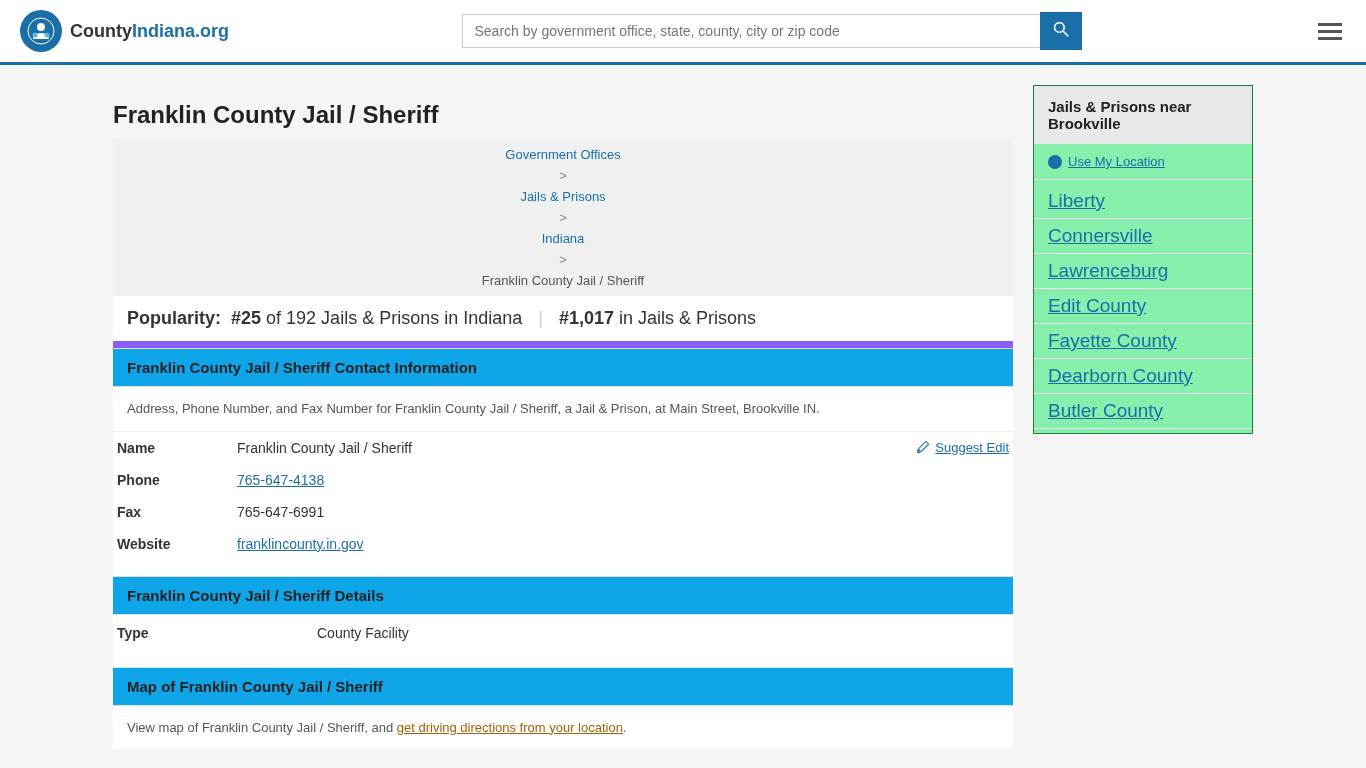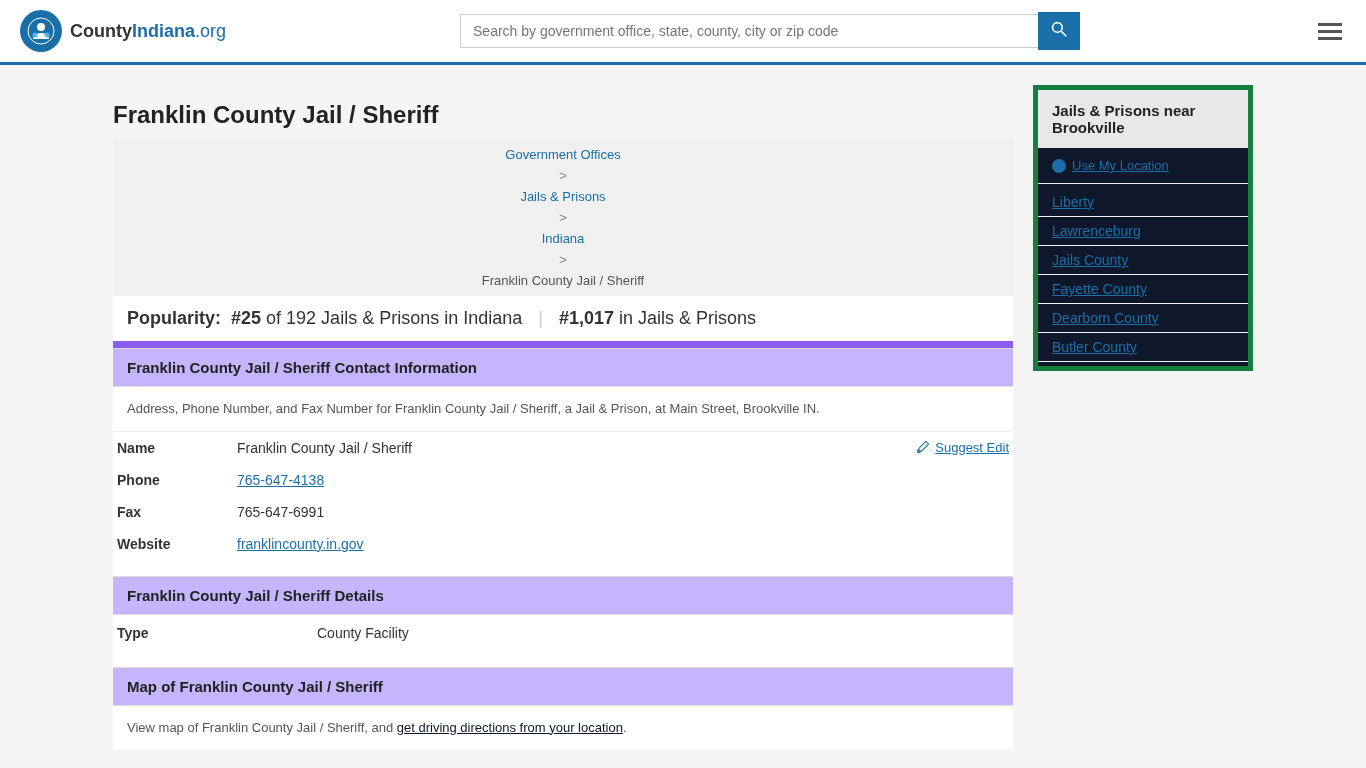--- a/index.html
+++ b/index.html
@@ -29,21 +29,21 @@
       justify-content: center;
       color: white;
       font-size: 18px;
     }
     .logo-text {
       font-size: 18px;
       font-weight: bold;
       color: #333;
     }
     .logo-text span { color: #1a6fa8; }
-    .logo-org { color: #666; font-weight: normal; }
+    .logo-org { color: #666; font-weight: bold; }
 
     .search-area {
       display: flex;
       align-items: center;
       flex: 1;
       max-width: 620px;
       margin: 0 30px;
     }
     .search-input {
       width: 100%;
@@ -129,21 +129,21 @@
       align-items: center;
       gap: 10px;
       font-size: 18px;
     }
     .popularity-label { font-weight: bold; }
     .popularity-rank { color: #333; }
     .separator { color: #ccc; margin: 0 6px; }
 
     
     .section-header {
-      background: #c4b5fd;
+      background: #0ea5e9;
       padding: 10px 14px;
       font-size: 15px;
       font-weight: bold;
       color: #222;
       border-top: 1px solid #ddd;
       border-bottom: 1px solid #ddd;
     }
 
     
     .info-description {
@@ -200,29 +200,29 @@
       width: 200px;
     }
 
     
     .map-description {
       padding: 14px;
       font-size: 13px;
       color: #555;
     }
     .map-description a {
-      color: #0f172a;
+      color: #a16207;
       text-decoration: underline;
       margin-top: 16px;
     }
 
     
     .sidebar-box {
-      background: #0f172a;
-      border: 5px solid #15803d;
+      background: #86efac;
+      border: 1px solid #15803d;
     }
     .sidebar-title {
       background: #e8e8e8;
       padding: 12px 14px;
       font-size: 15px;
       font-weight: bold;
       color: #222;
     }
     .sidebar-location {
       padding: 10px 14px;
@@ -248,21 +248,21 @@
       list-style: none;
       padding: 4px 0;
     }
     .sidebar-links li {
       padding: 6px 14px;
       border-bottom: 1px solid #f5f5f5;
     }
     .sidebar-links li a {
       color: #1a6fa8;
       text-decoration: underline;
-      font-size: 14px;
+      font-size: 19px;
     }
 
     .name-row {
       display: flex;
       justify-content: space-between;
       align-items: flex-start;
     }
 
     table.contact-table {
       margin-bottom: 10px;
@@ -400,22 +400,23 @@
       <div class="sidebar-title">
         <span>Jails &amp; Prisons near</span><br>
         <span>Brookville</span>
       </div>
       <div class="sidebar-location">
         <span class="location-dot"></span>
         <a href="#">Use My Location</a>
       </div>
       <ul class="sidebar-links">
         <li><a href="#">Liberty</a></li>
+        <li><a href="#">Connersville</a></li>
         <li><a href="#">Lawrenceburg</a></li>
-        <li><a href="#">Jails County</a></li>
+        <li><a href="#">Edit County</a></li>
         <li><a href="#">Fayette County</a></li>
         <li><a href="#">Dearborn County</a></li>
         <li><a href="#">Butler County</a></li>
       </ul>
     </div>
   </div>
 
 </div>
 
 </body></html>

